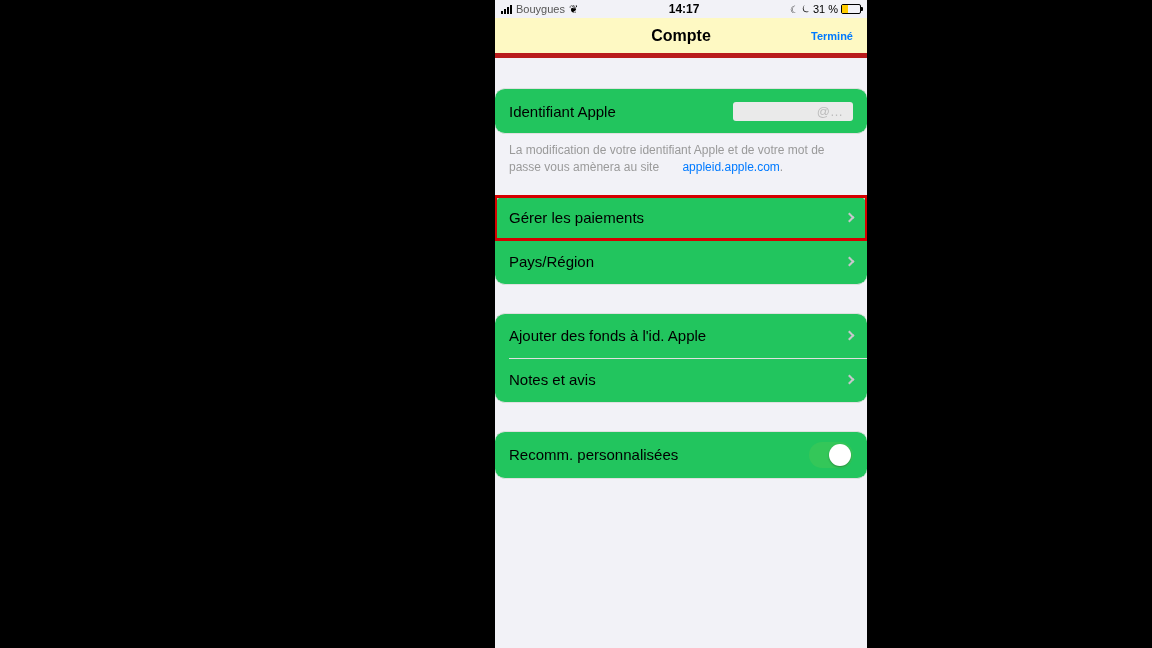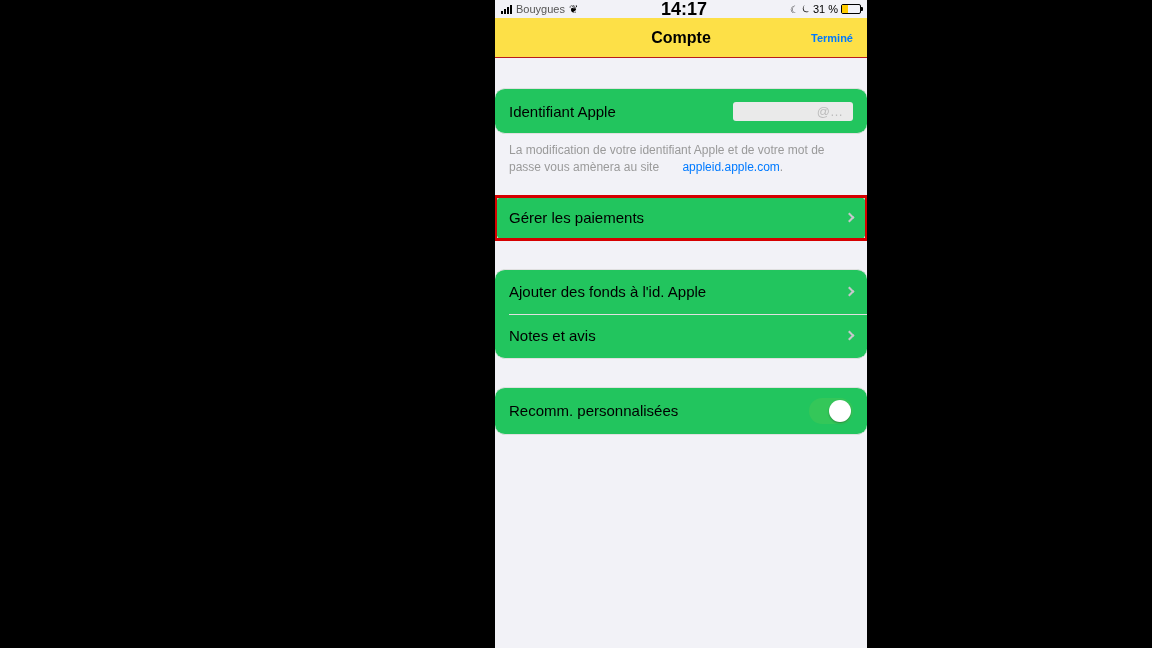--- a/index.html
+++ b/index.html
@@ -34,37 +34,37 @@
     }
     .status-left { display: flex; align-items: center; gap: 4px; }
     .status-right { display: flex; align-items: center; gap: 3px; }
     .signal-bars { display: flex; align-items: flex-end; gap: 1px; }
     .signal-bars span { width: 2px; background: #000; }
     .signal-bars span:nth-child(1){height:3px;}
     .signal-bars span:nth-child(2){height:5px;}
     .signal-bars span:nth-child(3){height:7px;}
     .signal-bars span:nth-child(4){height:9px;}
     .carrier { font-size: 11px; color: #555; }
-    .status-time { font-weight: 600; font-size: 18px; }
+    .status-time { font-weight: 600; font-size: 12px; }
     .battery {
       width: 20px; height: 10px; border: 1px solid #000; border-radius: 2px; position: relative;
       display: flex; align-items: center;
     }
     .battery::after { content: ""; position: absolute; right: -3px; top: 2px; width: 2px; height: 4px; background: #000; border-radius: 0 1px 1px 0;}
     .battery-fill { height: 100%; width: 31%; background: #ffcc00; }
     .moon { font-size: 10px; }
     
     .nav-bar {
       height: 40px;
       display: flex;
       align-items: center;
       justify-content: center;
       position: relative;
-      background: #fde047;
-      border-bottom: 1px solid #b91c1c;
+      background: #fef9c3;
+      border-bottom: 5px solid #b91c1c;
     }
     .nav-title { font-weight: 600; font-size: 16px; color: #000; }
     .nav-done { position: absolute; right: 14px; color: #007aff; font-size: 11px; font-weight: 600; }
     
     .content { flex: 1; overflow: hidden; }
     .spacer-top { height: 30px; }
     .cell-group { background: #22c55e; border-top: 1px solid #e0e0e0; border-bottom: 1px solid #e0e0e0; border-radius: 10px; }
     .cell {
       display: flex;
       align-items: center;
@@ -174,20 +174,26 @@
       <span>La modification de votre identifiant Apple et de votre mot de passe vous amènera au site </span><span class="link">appleid.apple.com</span>.
     </div>
 
     <div class="cell-group">
       <div class="cell highlight">
         <span>Gérer les paiements</span>
         <span class="right-detail">
             <span class="chevron"></span>
           </span>
       </div>
+      <div class="cell">
+        <span>Pays/Région</span>
+        <span class="right-detail">
+            <span class="chevron"></span>
+          </span>
+      </div>
     </div>
 
     <div class="gap"></div>
 
     <div class="cell-group">
       <div class="cell">
         <span>Ajouter des fonds à l'id. Apple</span>
         <span class="right-detail">
             <span class="chevron"></span>
           </span>

